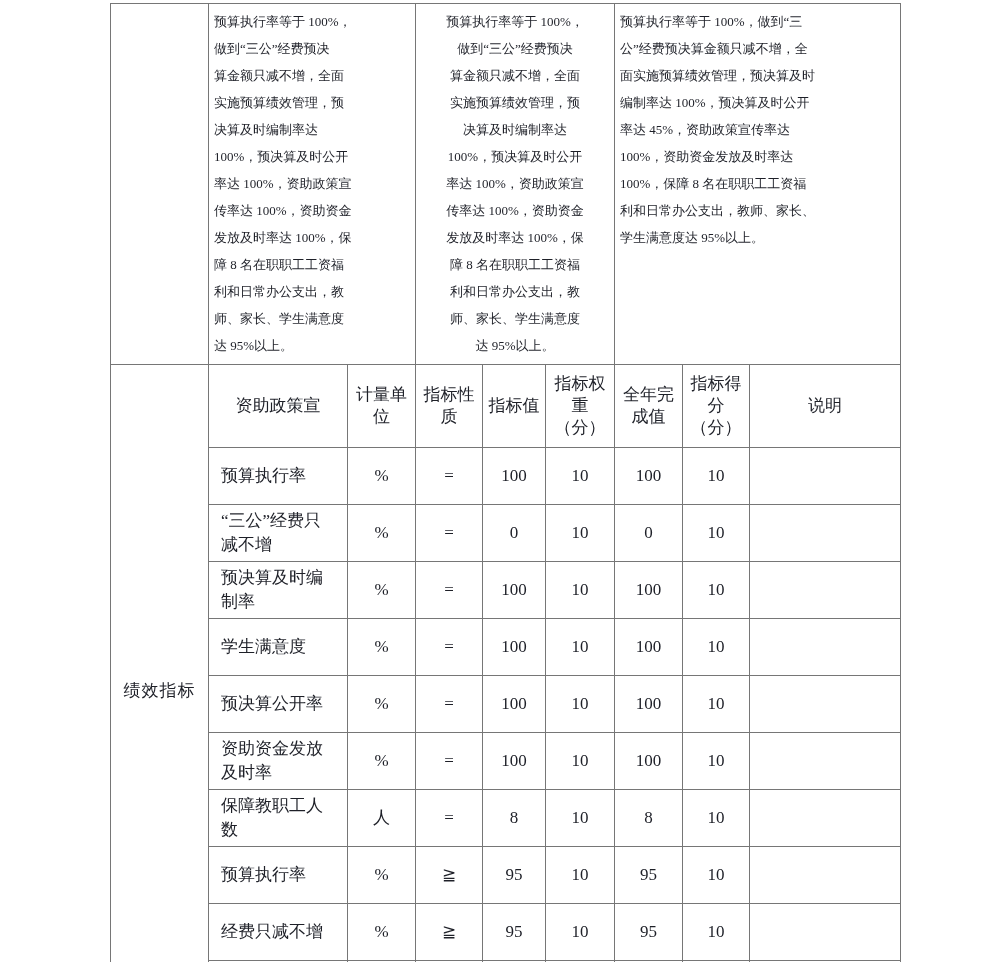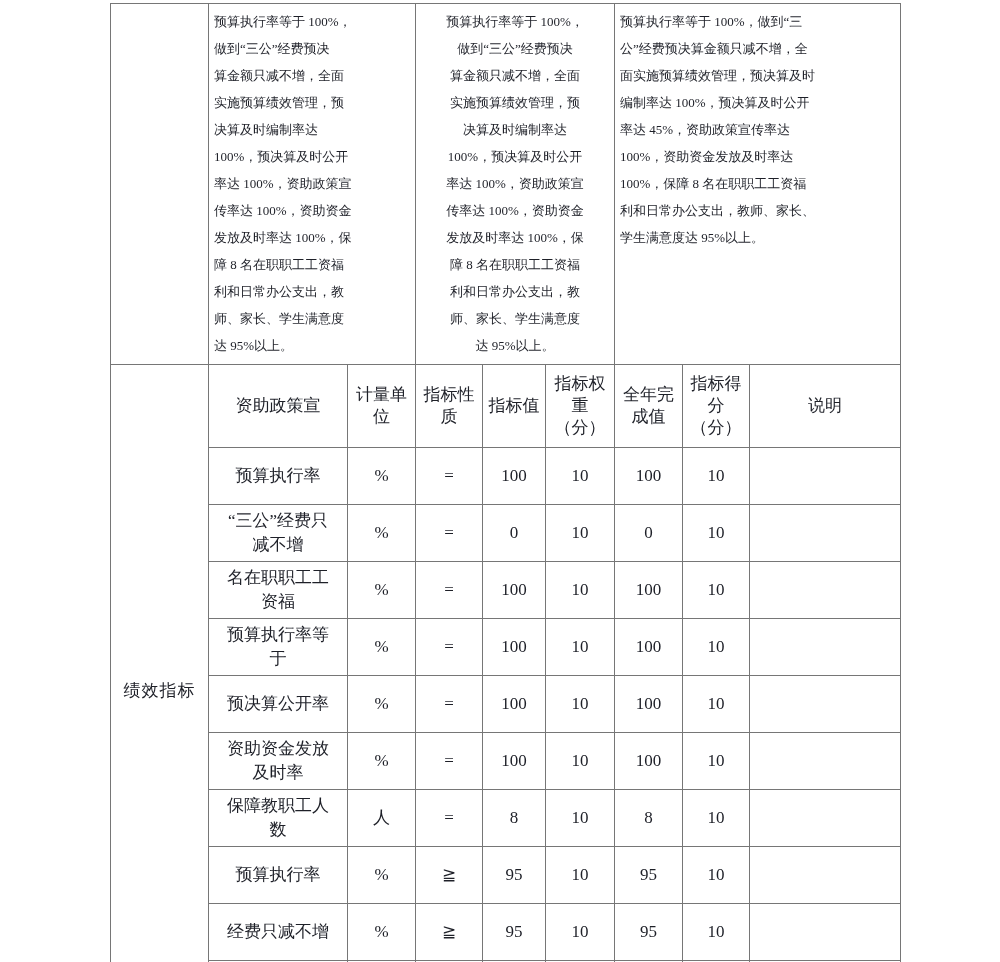--- a/index.html
+++ b/index.html
@@ -44,21 +44,21 @@
     letter-spacing:1px;
     white-space:nowrap;
   }
   
   tr.data-row td{
     height:48px;
     text-align:center;
     line-height:24px;
   }
   tr.data-row td.name{
-    text-align:center;
+    text-align:left;
     padding:4px 12px;
   }
 </style>
 </head>
 <body>
 
 <div class="sheet">
   <table class="doc">
     <colgroup>
       <col style="width:98px">
@@ -145,32 +145,32 @@
     <td>%</td>
     <td>=</td>
     <td>0</td>
     <td>10</td>
     <td>0</td>
     <td>10</td>
     <td></td>
   </tr>
 
   <tr class="data-row">
-    <td class="name">名在职职工工资福</td>
-    <td>%</td>
-    <td>=</td>
-    <td>100</td>
-    <td>10</td>
-    <td>100</td>
-    <td>10</td>
-    <td></td>
-  </tr>
-
-  <tr class="data-row">
-    <td class="name">预算执行率等于</td>
+    <td class="name">预决算及时编制率</td>
+    <td>%</td>
+    <td>=</td>
+    <td>100</td>
+    <td>10</td>
+    <td>100</td>
+    <td>10</td>
+    <td></td>
+  </tr>
+
+  <tr class="data-row">
+    <td class="name">学生满意度</td>
     <td>%</td>
     <td>=</td>
     <td>100</td>
     <td>10</td>
     <td>100</td>
     <td>10</td>
     <td></td>
   </tr>
 
   <tr class="data-row">

